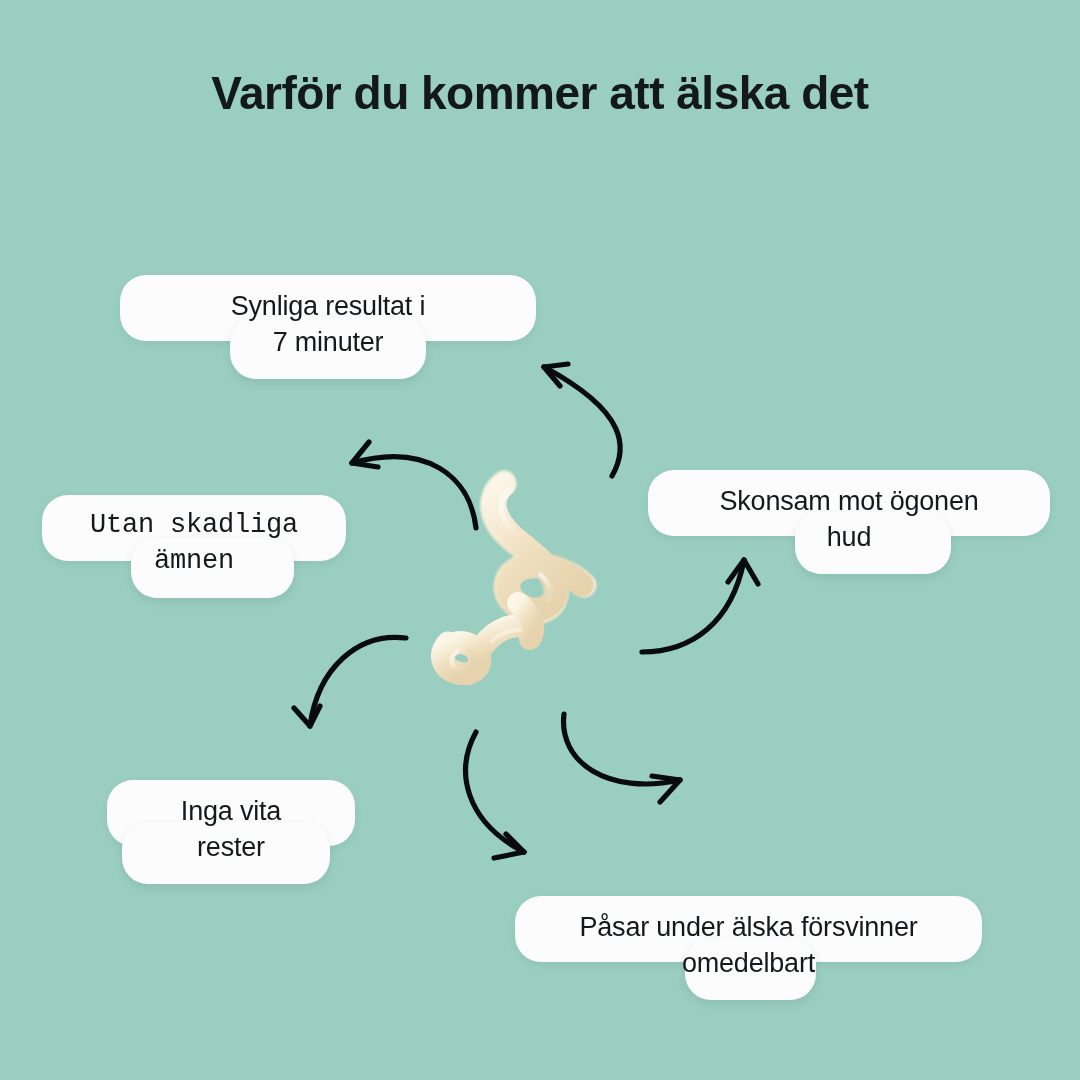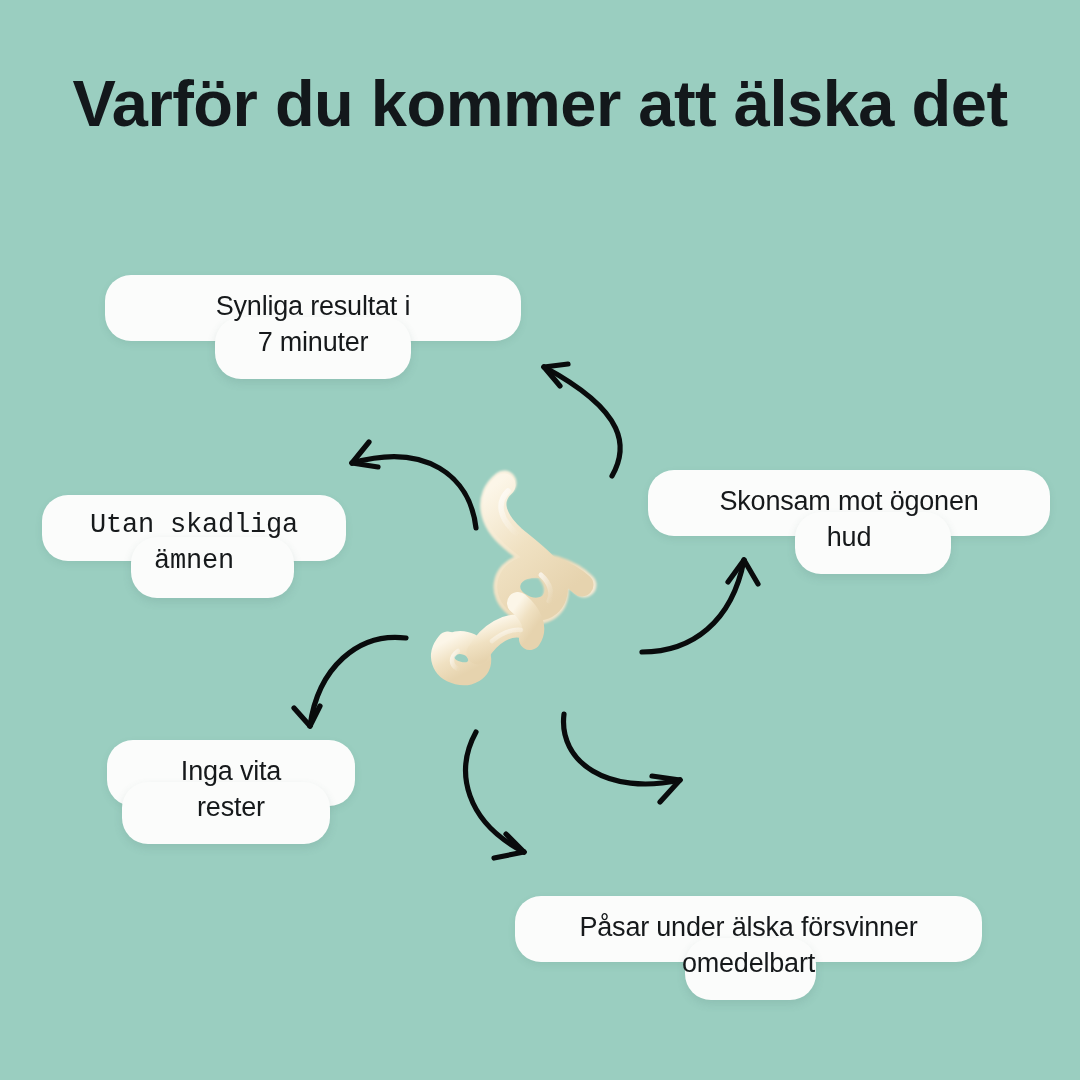--- a/index.html
+++ b/index.html
@@ -23,21 +23,21 @@
   }
 
   
   #title {
     position: absolute;
     left: 0;
     top: 68px;
     width: 1080px;
     text-align: center;
     font-family: "Liberation Sans", sans-serif;
-    font-size: 65px;
+    font-size: 46px;
     font-weight: 700;
     letter-spacing: -0.5px;
     color: #13181B;
     line-height: 1.1;
     white-space: nowrap;
   }
 
   
   .chip {
     position: absolute;
@@ -178,21 +178,21 @@
     <path d="M140,80 L112,76"></path>
     <path d="M140,80 L120,102"></path>
   </svg>
 
   <svg class="arrow" style="left:440px; top:718px; width:135px; height:152px;" viewBox="0 0 135 152" aria-hidden="true">
     <path d="M36,14 C14,54 26,104 84,134"></path>
     <path d="M84,134 L66,116"></path>
     <path d="M84,134 L54,140"></path>
   </svg>
 
-  <div class="chip" style="left:105px; top:275px; width:416px; height:105px;">
+  <div class="chip" style="left:120px; top:275px; width:416px; height:105px;">
     <div class="bar top" style="width:416px; height:66px;"></div>
     <div class="bar bottom" style="left:110px; top:42px; width:196px; height:62px;"></div>
     <div class="txt" style="width:416px; height:100px;">Synliga resultat i
 7 minuter</div>
   </div>
 
   <div class="chip" style="left:42px; top:495px; width:304px; height:103px;">
     <div class="bar top" style="width:304px; height:66px;"></div>
     <div class="bar bottom" style="left:89px; top:42px; width:163px; height:61px;"></div>
     <div class="txt" style="width:304px; height:98px;font-family:Liberation Mono, monospace;">Utan skadliga
@@ -200,21 +200,21 @@
   </div>
 
   <div class="chip" style="left:648px; top:470px; width:402px; height:104px;">
     <div class="bar top" style="width:402px; height:66px;"></div>
     <div class="bar bottom" style="left:147px; top:42px; width:156px; height:62px;"></div>
     <div class="txt" style="width:402px; height:99px;">Skonsam mot ögonen
 hud</div>
   </div>
 
 
-  <div class="chip" style="left:107px; top:740px; width:248px; height:104px;">
+  <div class="chip" style="left:107px; top:780px; width:248px; height:104px;">
     <div class="bar top" style="width:248px; height:66px;"></div>
     <div class="bar bottom" style="left:15px; top:42px; width:208px; height:62px;"></div>
     <div class="txt" style="width:248px; height:99px;">Inga vita
 rester</div>
   </div>
 
   <div class="chip" style="left:515px; top:896px; width:467px; height:104px;">
     <div class="bar top" style="width:467px; height:66px;"></div>
     <div class="bar bottom" style="left:170px; top:42px; width:131px; height:62px;"></div>
     <div class="txt" style="width:467px; height:99px;">Påsar under älska försvinner

